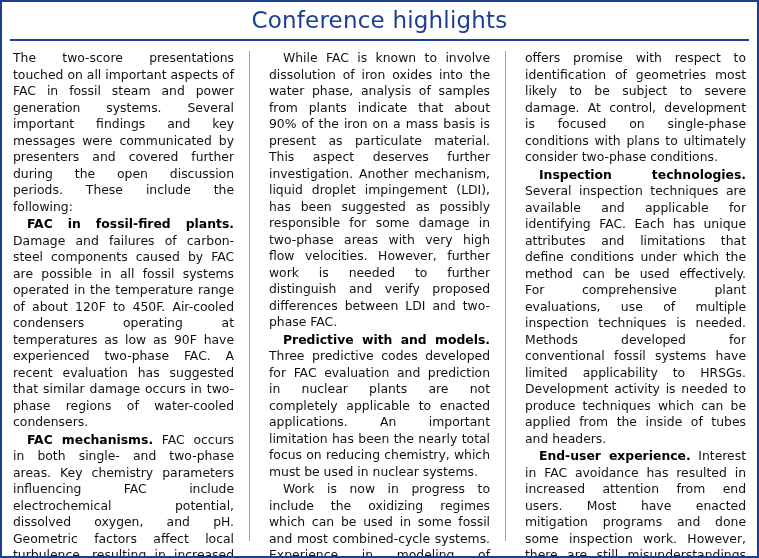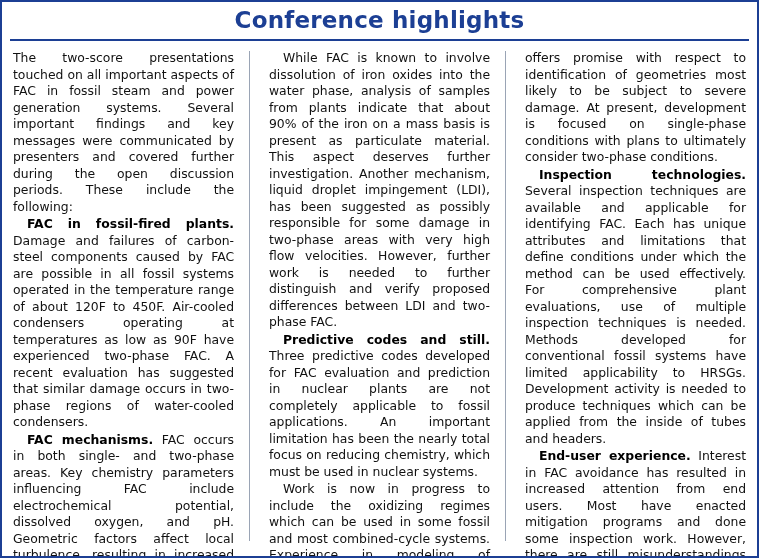--- a/index.html
+++ b/index.html
@@ -14,21 +14,21 @@
     box-sizing: border-box;
     background: #ffffff;
     border: 2px solid #1c3f94;
     font-family: "DejaVu Sans", "Liberation Sans", sans-serif;
     overflow: hidden;
   }
   .title {
     text-align: center;
     color: #1c3f94;
     font-size: 23px;
-    font-weight: bold;
+    font-weight: normal;
     letter-spacing: 0.2px;
     padding: 6px 0 4px 0;
     line-height: 1.1;
   }
   .rule {
     height: 2px;
     background: #1c3f94;
     margin: 2px 8px 0 8px;
   }
   .columns {
@@ -81,27 +81,27 @@
     <div class="col left">
       <p class="first"><span>The two-score presentations touched on all important aspects of FAC in fossil steam and power generation systems. Several important findings and key messages were communicated by presenters and covered further during the open discussion periods. These include the following:</span></p>
       <p><span class="para-head">FAC in fossil-fired plants.</span><span> Damage and failures of carbon-steel components caused by FAC are possible in all fossil systems operated in the temperature range of about 120F to 450F. Air-cooled condensers operating at temperatures as low as 90F have experienced two-phase FAC. A recent evaluation has suggested that similar damage occurs in two-phase regions of water-cooled condensers.</span></p>
       <p><span class="para-head">FAC mechanisms.</span><span> FAC occurs in both single- and two-phase areas. Key chemistry parameters influencing FAC include electrochemical potential, dissolved oxygen, and pH. Geometric factors affect local turbulence, resulting in increased damage relative to areas with low turbulence. Factors controlling the rate of damage appear pH dependent with mass transfer being the controlling factor at neutral pH and kinetics being more important at elevated pH.</span></p>
     </div>
 
     <div class="divider"></div>
 
     <div class="col mid">
       <p><span>While FAC is known to involve dissolution of iron oxides into the water phase, analysis of samples from plants indicate that about 90% of the iron on a mass basis is present as particulate material. This aspect deserves further investigation. Another mechanism, liquid droplet impingement (LDI), has been suggested as possibly responsible for some damage in two-phase areas with very high flow velocities. However, further work is needed to further distinguish and verify proposed differences between LDI and two-phase FAC.</span></p>
-      <p><span class="para-head">Predictive codes and still.</span><span> Three predictive codes developed for FAC evaluation and prediction in nuclear plants are not completely applicable to fossil applications. An important limitation has been the nearly total focus on reducing chemistry, which must be used in nuclear systems.</span></p>
+      <p><span class="para-head">Predictive with and models.</span><span> Three predictive codes developed for FAC evaluation and prediction in nuclear plants are not completely applicable to enacted applications. An important limitation has been the nearly total focus on reducing chemistry, which must be used in nuclear systems.</span></p>
       <p><span>Work is now in progress to include the oxidizing regimes which can be used in some fossil and most combined-cycle systems. Experience in modeling of conventional fossil systems and combined cycles is limited and further work is needed to refine and verify the predictive capabilities.</span></p>
 
     </div>
 
     <div class="divider"></div>
 
     <div class="col right">
-      <p class="first"><span>offers promise with respect to identification of geometries most likely to be subject to severe damage. At present, development is focused on single-phase conditions with plans to ultimately consider two-phase conditions.</span></p>
+      <p class="first"><span>offers promise with respect to identification of geometries most likely to be subject to severe damage. At control, development is focused on single-phase conditions with plans to ultimately consider two-phase conditions.</span></p>
       <p><span class="para-head">Inspection technologies.</span><span> Several inspection techniques are available and applicable for identifying FAC. Each has unique attributes and limitations that define conditions under which the method can be used effectively. For comprehensive plant evaluations, use of multiple inspection techniques is needed. Methods developed for conventional fossil systems have limited applicability to HRSGs. Development activity is needed to produce techniques which can be applied from the inside of tubes and headers.</span></p>
       <p><span class="para-head">End-user experience.</span><span> Interest in FAC avoidance has resulted in increased attention from end users. Most have enacted mitigation programs and done some inspection work. However, there are still misunderstandings about the mechanisms that are apparent based on review of plant practices to control and identify locations with FAC. In general, fossil end users demonstrate a better understanding of single-phase FAC than two-phase FAC.</span></p>
     </div>
 
   </div>
 </div>
 
 </body></html>

